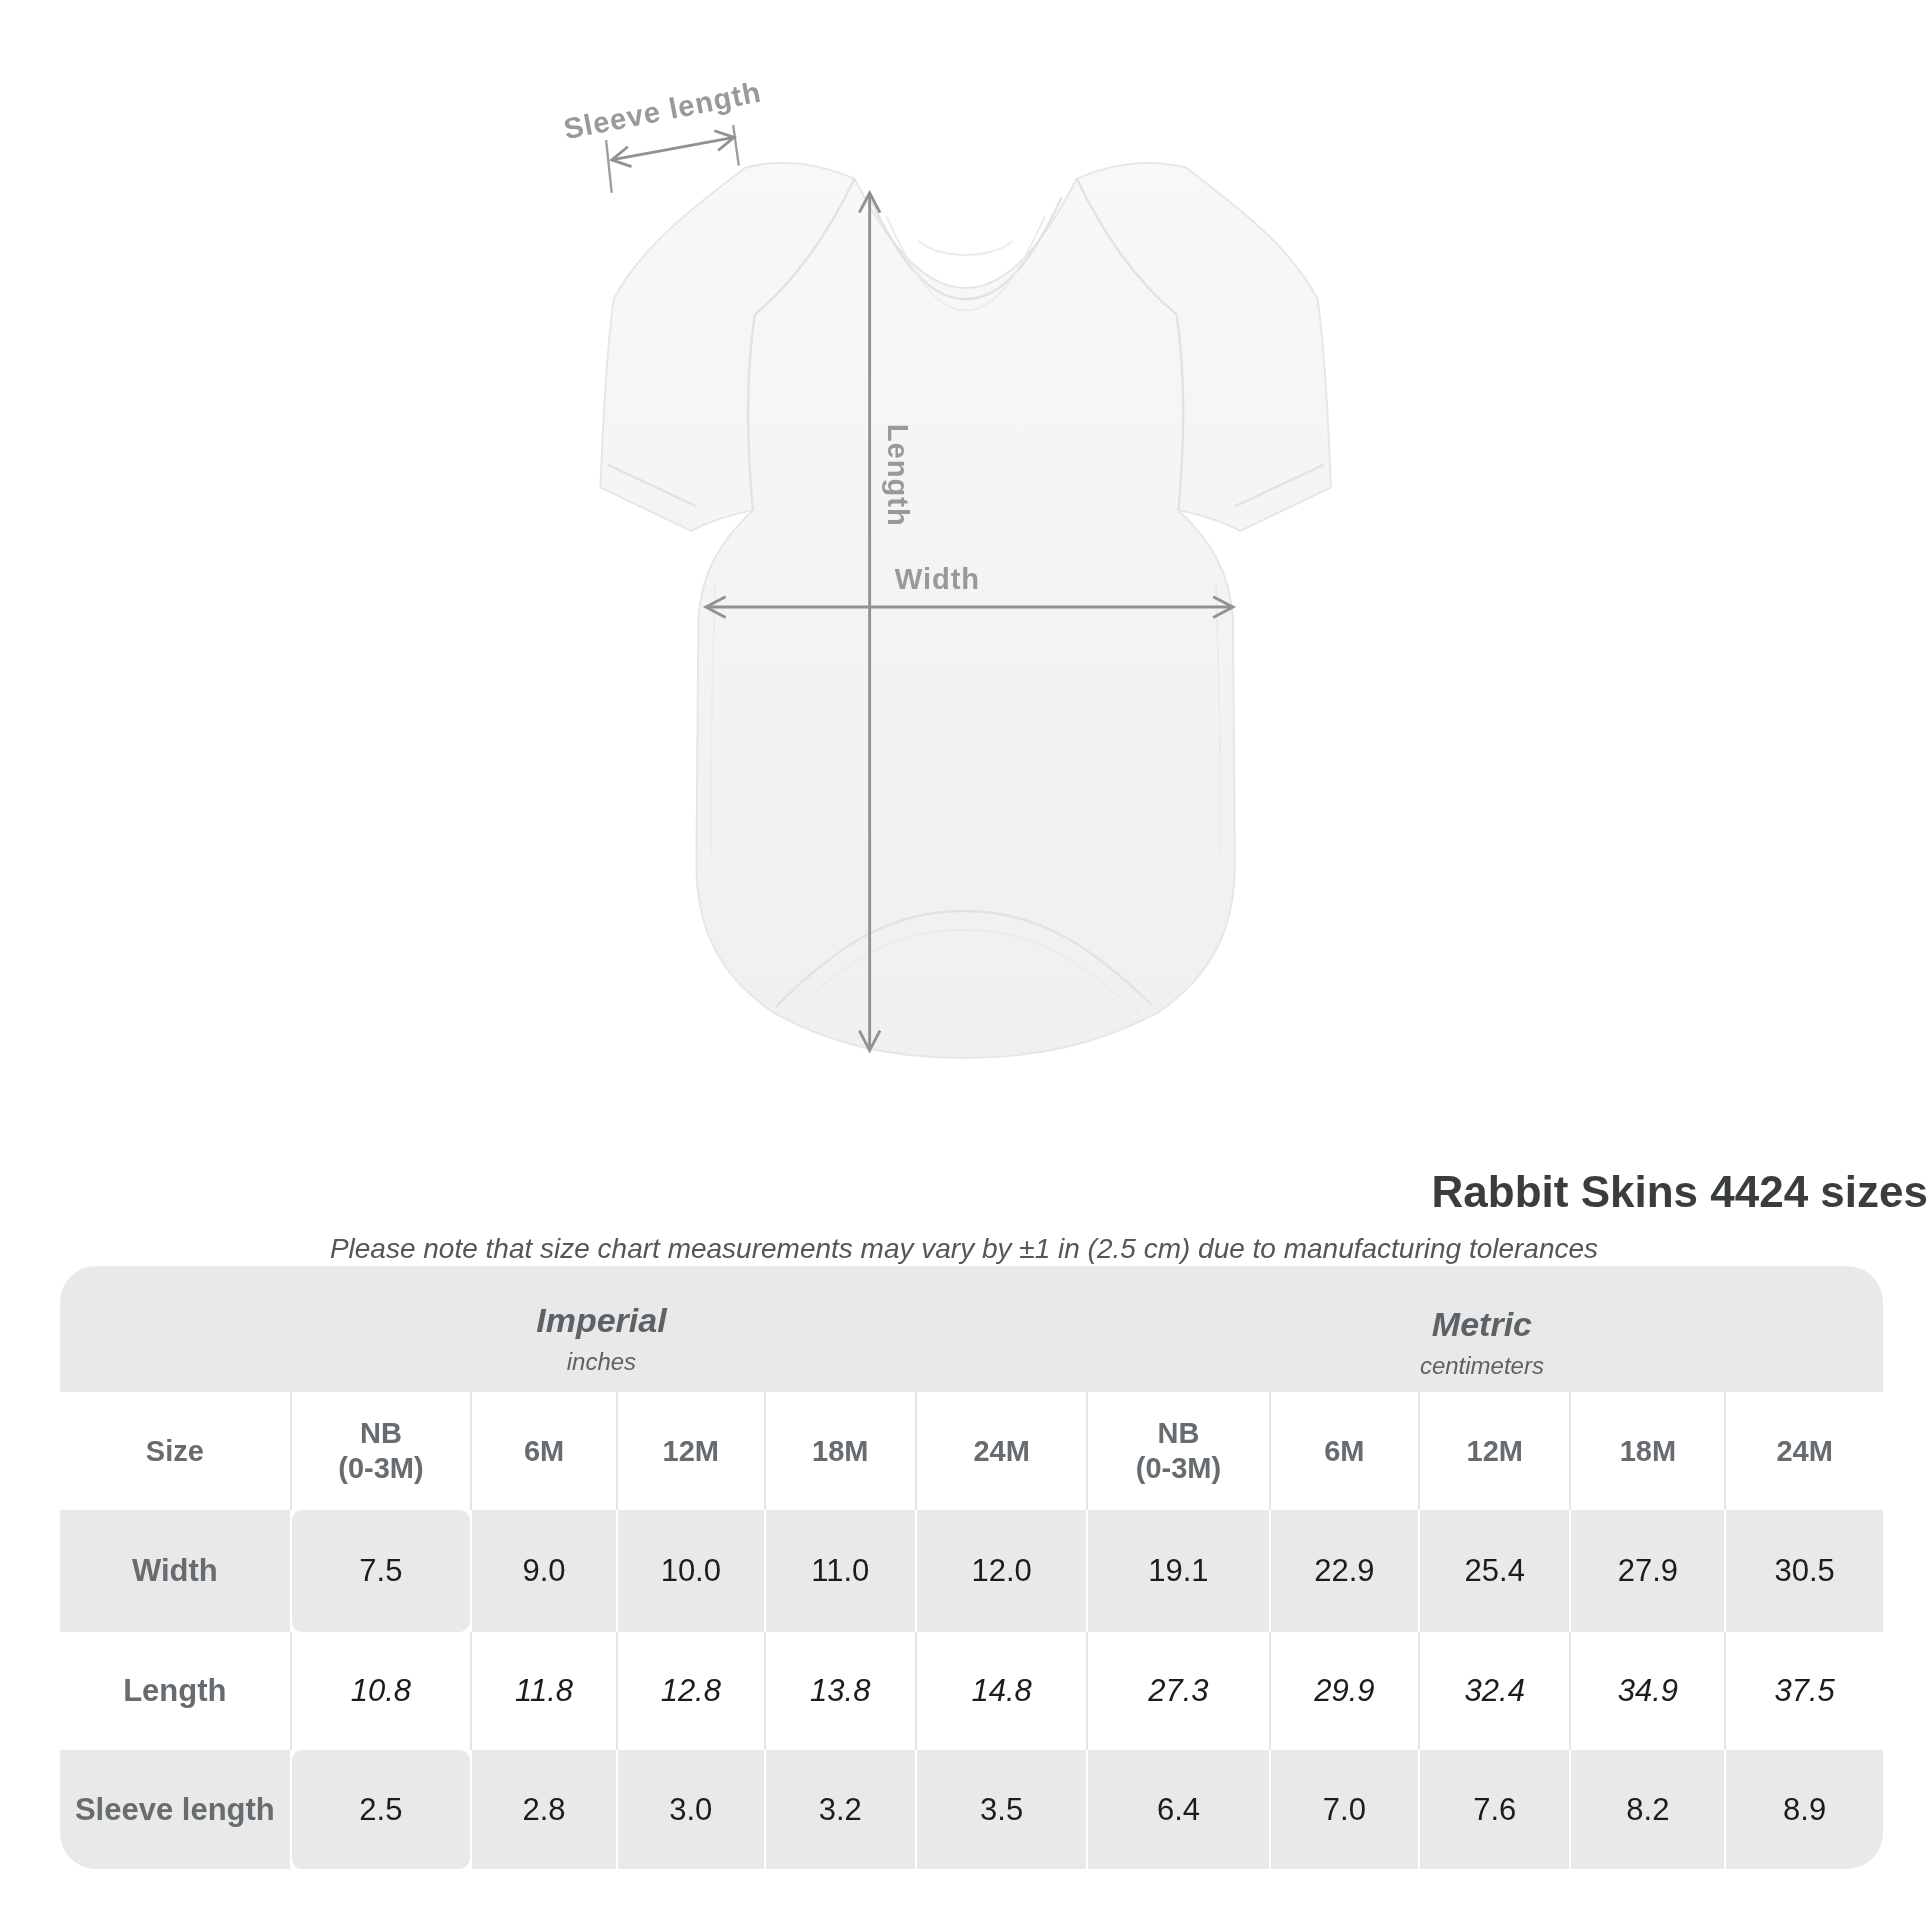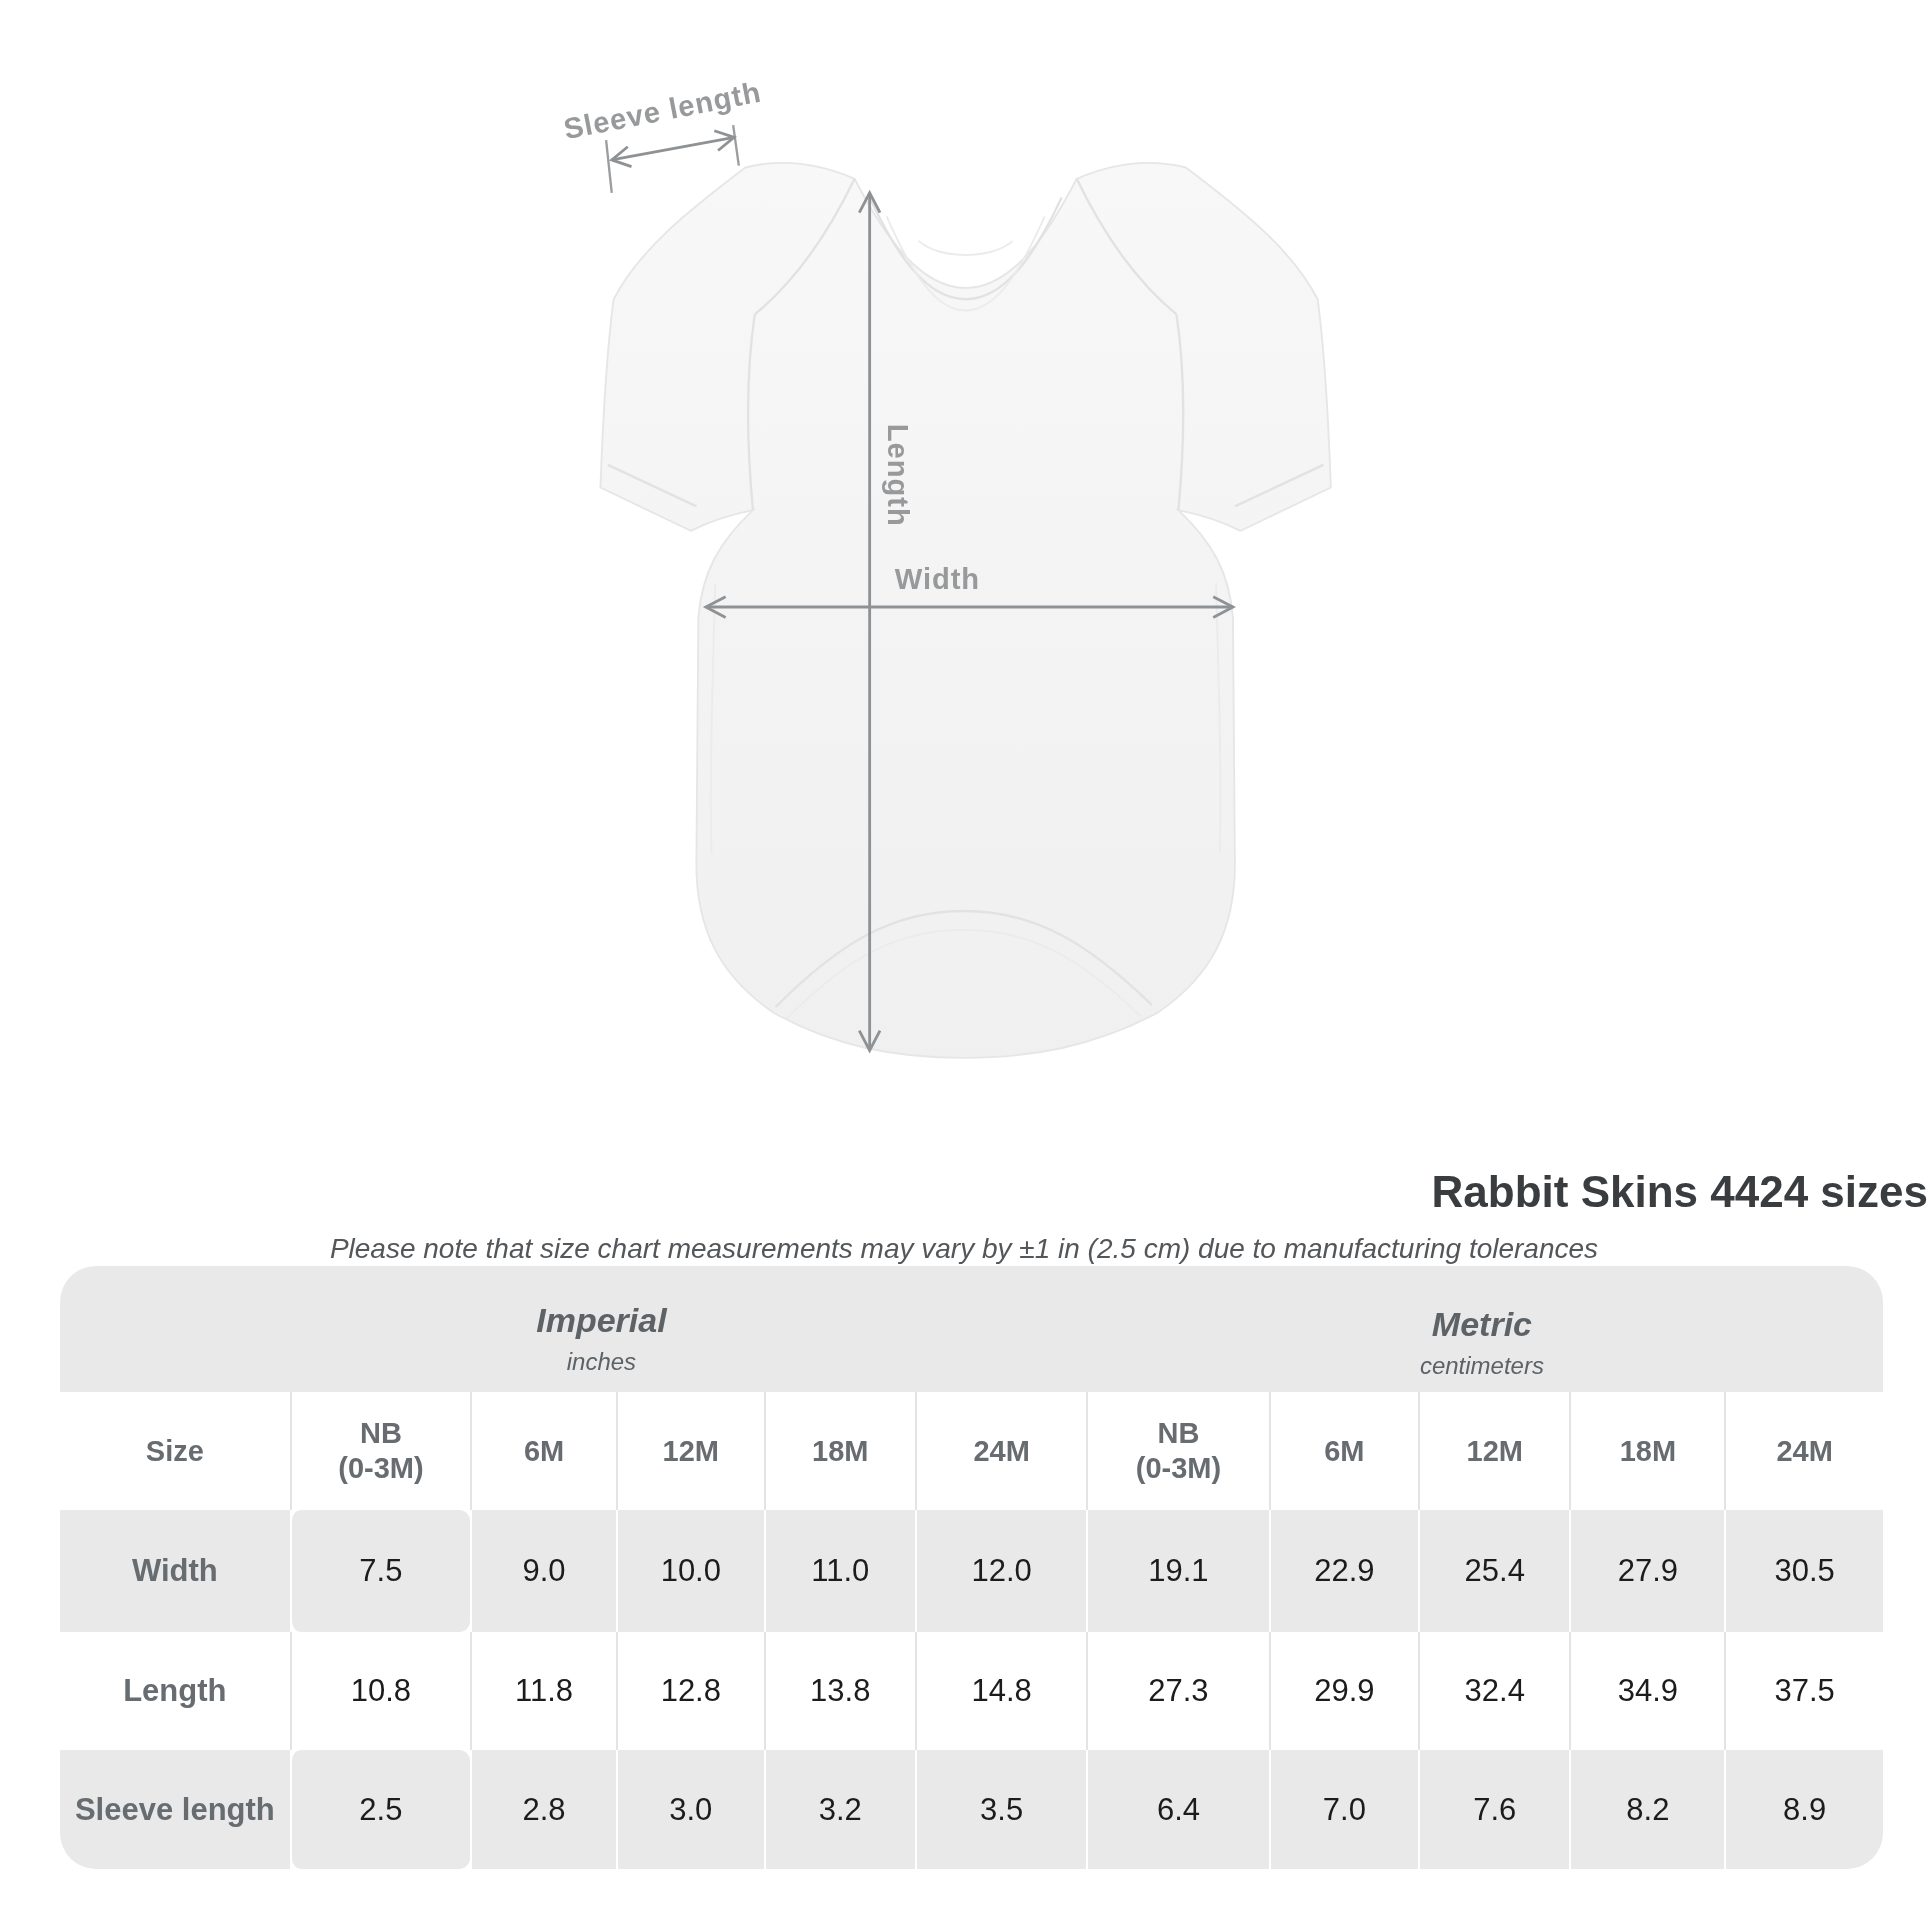--- a/index.html
+++ b/index.html
@@ -46,21 +46,21 @@
   tr.head-row th{height:111px;background:#ffffff;}
   tr.head-row th + th{border-left:2.8px solid #e4e4e4;}
   .col-top,.col-bottom{font-size:29px;font-weight:bold;color:#676c70;line-height:35px;}
   .corner-label,.row-label{font-size:29px;font-weight:bold;color:#676c70;}
   tr.data-row th,tr.data-row td{font-size:31px;}
   tr.data-row td{color:#1c1c1e;font-weight:normal;}
   tr.row-band th,tr.row-band td{background:#e9e9e9;}
   tr.row-band td,tr.row-band th + td, tr.row-band td + td{border-left:2.8px solid #ffffff;}
   tr.row-band th + td{border-left:2.8px solid #ffffff;border-radius:11px;}
   tr.row-plain th,tr.row-plain td{background:#ffffff;}
-  tr.row-plain th + td,tr.row-plain td + td{border-left:2.8px solid #e4e4e4;}
+  tr.row-plain th + td,tr.row-plain td + td{border-left:2.8px solid #e4e4e4;font-style:italic;}
   tr.r-width  th,tr.r-width  td{height:115px;}
   tr.r-length th,tr.r-length td{height:111px;}
   tr.r-sleeve th,tr.r-sleeve td{height:112px;}
 </style>
 </head>
 <body>
 
 <div class="diagram">
   <svg viewBox="540 50 960 1140">
     <defs>

